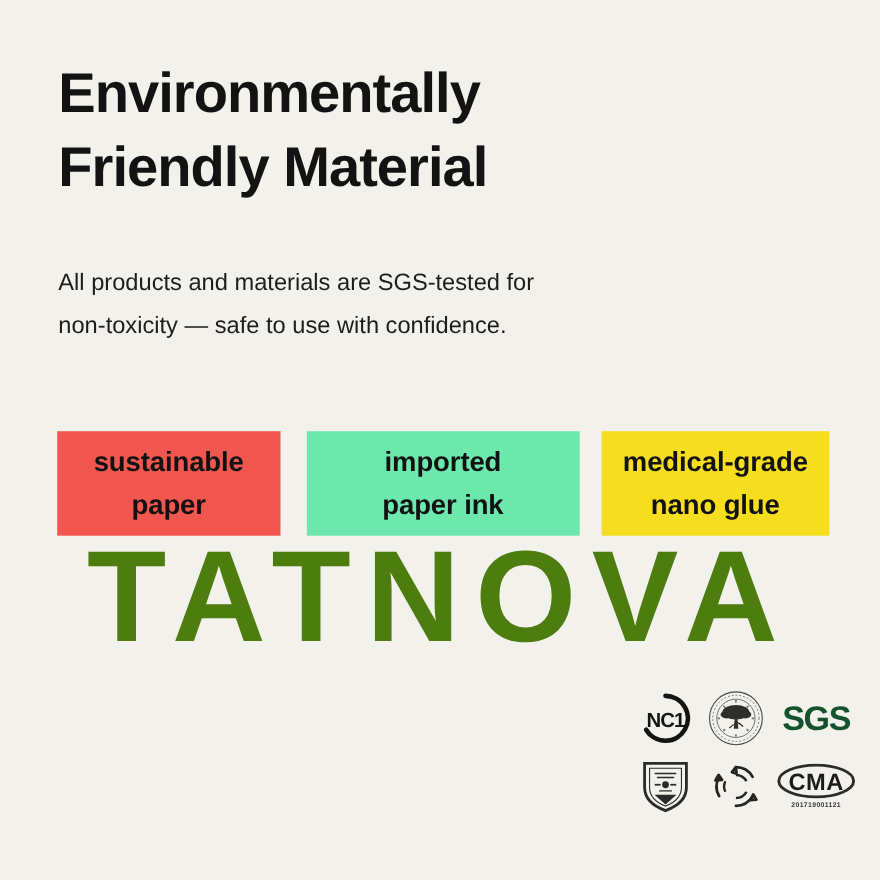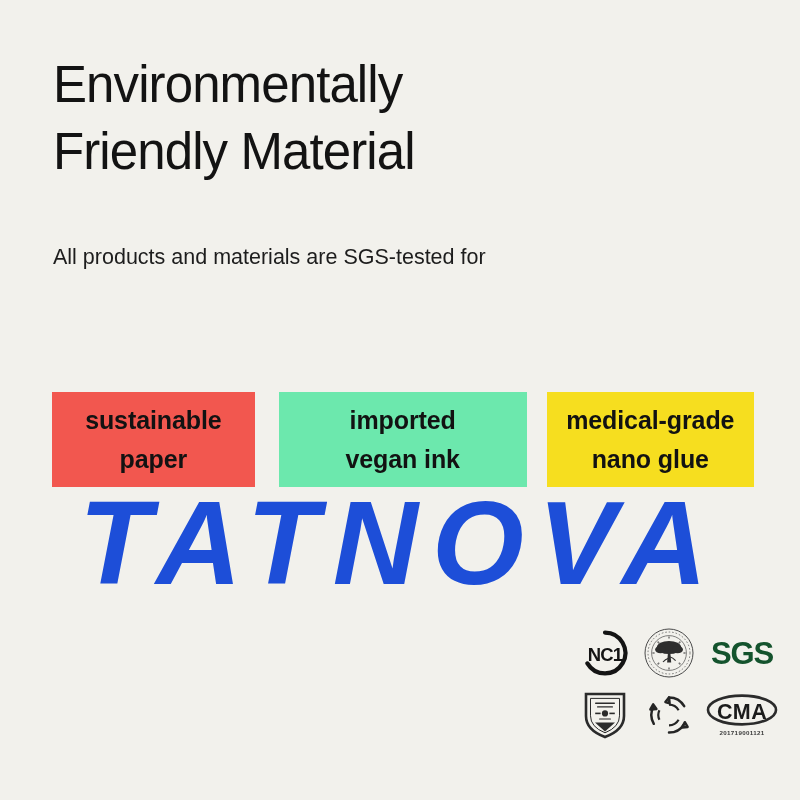--- a/index.html
+++ b/index.html
@@ -36,21 +36,21 @@
     z-index:0;
   }
 
   
   .heading {
     position:absolute;
     left:53px;
     top:51px;
     width:640px;
     font-size:51px;
-    font-weight:400;
+    font-weight:700;
     line-height:1.32;
     letter-spacing:-0.9px;
     color:#131313;
     z-index:2;
   }
   .heading .line { display:block; }
 
   
   .subcopy {
     position:absolute;
@@ -126,41 +126,42 @@
     letter-spacing:-1.2px;
     color:#14532d;
     line-height:1;
   }
 </style>
 </head>
 <body style="background: rgb(242, 241, 236);">
 
 <div class="page">
 
-  <div class="watermark" style="color: #1d4ed8; font-style: italic;">TATNOVA</div>
+  <div class="watermark" style="color: #4d7c0f;">TATNOVA</div>
 
   <h1 class="heading" style="color: rgb(19, 19, 19);">
     <span class="line">Environmentally</span>
     <span class="line">Friendly Material</span>
   </h1>
 
   <p class="subcopy">
     <span class="line">All products and materials are SGS-tested for</span>
+    <span class="line">non-toxicity — safe to use with confidence.</span>
   </p>
 
   <div class="chips">
 
     <div class="chip chip-paper" id="chip0" style="background: rgb(242, 87, 79);">
       <span class="l1">sustainable</span>
       <span class="l2">paper</span>
     </div>
 
     <div class="chip chip-ink" id="chip1" style="background: rgb(108, 232, 173);">
       <span class="l1">imported</span>
-      <span class="l2">vegan ink</span>
+      <span class="l2">paper ink</span>
     </div>
 
     <div class="chip chip-glue" id="chip2" style="background: rgb(246, 222, 31);">
       <span class="l1">medical-grade</span>
       <span class="l2">nano glue</span>
     </div>
 
   </div>
 
   <div class="certs">

